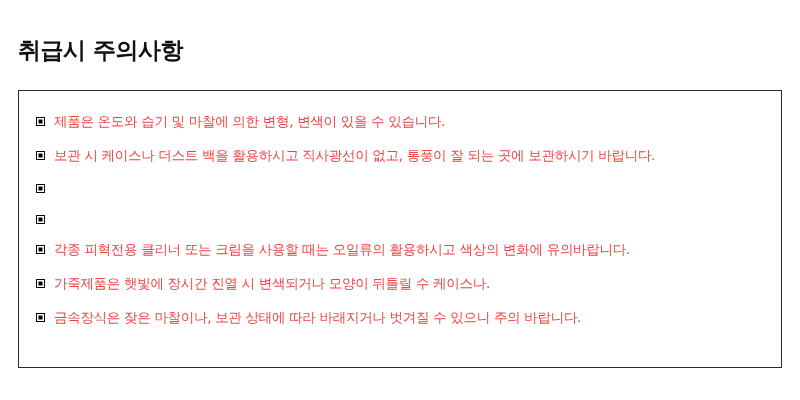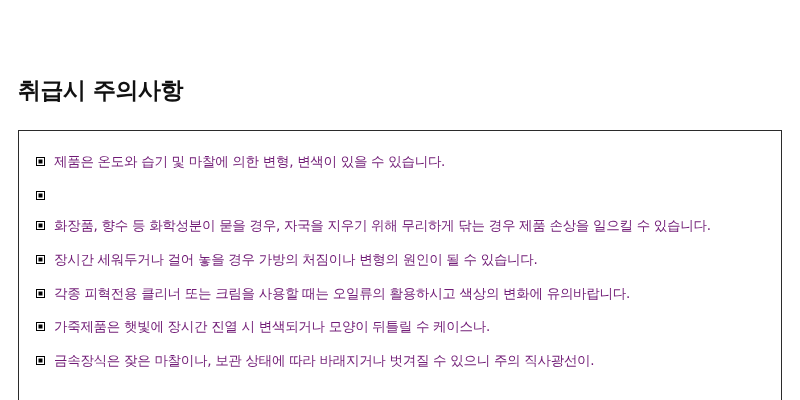--- a/index.html
+++ b/index.html
@@ -12,21 +12,20 @@
     background: #ffffff;
     font-family: "DejaVu Sans", "Liberation Sans", sans-serif;
     color: #1a1a1a;
     overflow: hidden;
   }
   .page {
     position: relative;
     width: 800px;
     height: 284px;
     box-sizing: border-box;
-    margin-top: 40px;
   }
   .page-title {
     position: absolute;
     left: 18px;
     top: 20px;
     font-size: 23px;
     font-weight: bold;
     letter-spacing: -0.5px;
     color: #111111;
   }
@@ -58,21 +57,21 @@
     height: 9px;
     margin-top: 4px;
     margin-right: 9px;
     background: #000000;
     border: 1px solid #000000;
     box-shadow: inset 0 0 0 1.5px #ffffff, inset 0 0 0 4px #000000;
     box-sizing: border-box;
   }
   .notice-text {
     font-size: 13.5px;
-    color: #701a75;
+    color: #ef4444;
     letter-spacing: -0.3px;
     white-space: nowrap;
   }
 </style>
 </head>
 <body>
 
 <div class="page">
 
   <h1 class="page-title">취급시 주의사항</h1>
@@ -80,43 +79,42 @@
   <div class="notice-box">
     <ul class="notice-list">
 
       <li class="notice-item">
         <span class="bullet-icon"></span>
         <span class="notice-text">제품은 온도와 습기 및 마찰에 의한 변형, 변색이 있을 수 있습니다.</span>
       </li>
 
       <li class="notice-item">
         <span class="bullet-icon"></span>
+        <span class="notice-text">보관 시 케이스나 더스트 백을 활용하시고 직사광선이 없고, 통풍이 잘 되는 곳에 보관하시기 바랍니다.</span>
       </li>
 
       <li class="notice-item">
         <span class="bullet-icon"></span>
-        <span class="notice-text">화장품, 향수 등 화학성분이 묻을 경우, 자국을 지우기 위해 무리하게 닦는 경우 제품 손상을 일으킬 수 있습니다.</span>
       </li>
 
       <li class="notice-item">
         <span class="bullet-icon"></span>
-        <span class="notice-text">장시간 세워두거나 걸어 놓을 경우 가방의 처짐이나 변형의 원인이 될 수 있습니다.</span>
       </li>
 
       <li class="notice-item">
         <span class="bullet-icon"></span>
         <span class="notice-text">각종 피혁전용 클리너 또는 크림을 사용할 때는 오일류의 활용하시고 색상의 변화에 유의바랍니다.</span>
       </li>
 
       <li class="notice-item">
         <span class="bullet-icon"></span>
         <span class="notice-text">가죽제품은 햇빛에 장시간 진열 시 변색되거나 모양이 뒤틀릴 수 케이스나.</span>
       </li>
 
       <li class="notice-item">
         <span class="bullet-icon"></span>
-        <span class="notice-text">금속장식은 잦은 마찰이나, 보관 상태에 따라 바래지거나 벗겨질 수 있으니 주의 직사광선이.</span>
+        <span class="notice-text">금속장식은 잦은 마찰이나, 보관 상태에 따라 바래지거나 벗겨질 수 있으니 주의 바랍니다.</span>
       </li>
 
     </ul>
   </div>
 
 </div>
 
 </body></html>

